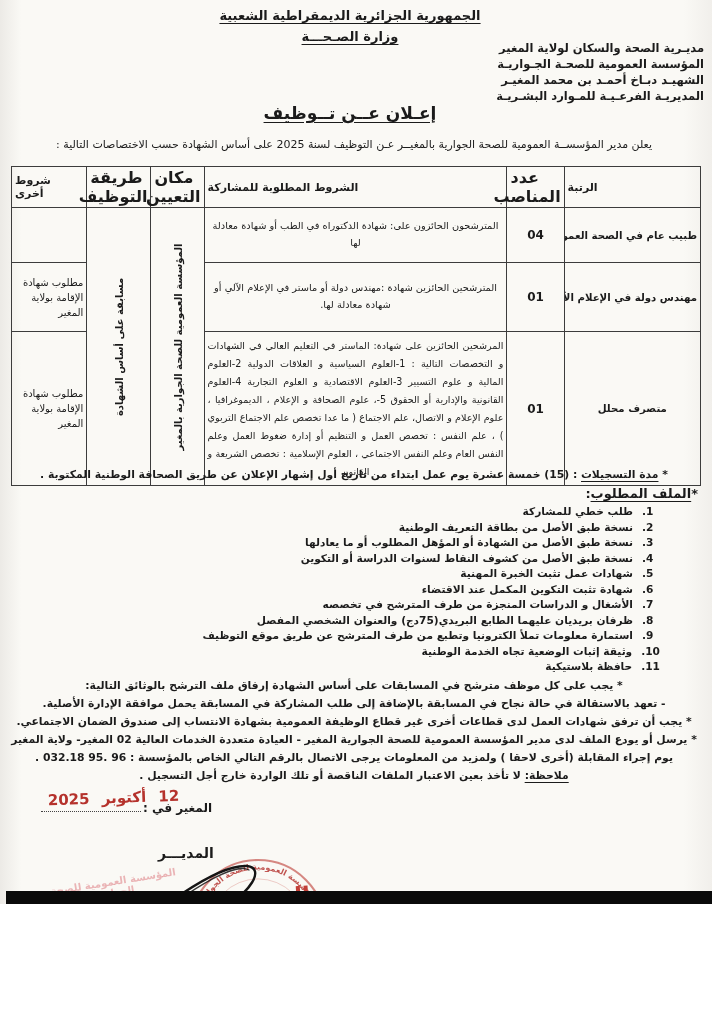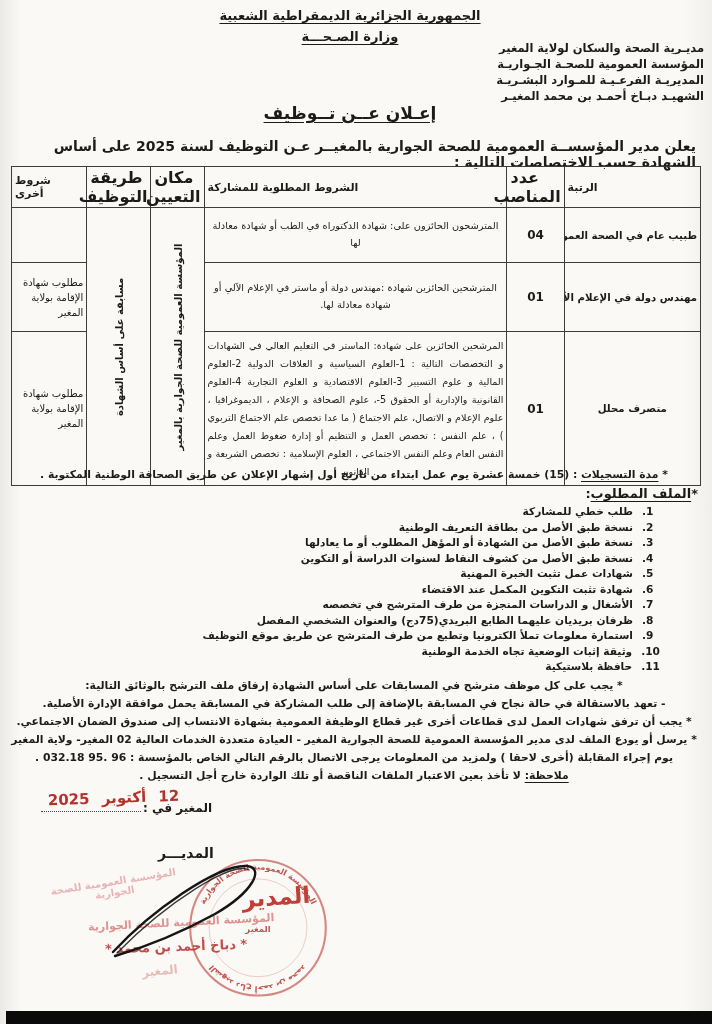--- a/index.html
+++ b/index.html
@@ -1,28 +1,28 @@
 <!DOCTYPE html>
 <html lang="ar" dir="rtl"><head>
 <meta charset="utf-8">
 <style>
   html,body{margin:0;padding:0;}
   .doc{
-    position:relative; width:712px; height:1024px; overflow:hidden;
+    position:relative; width:712px; height:904px; overflow:hidden;
     background:linear-gradient(90deg,#eceae6,#faf9f5 3%,#faf9f5 96%,#f1efeb);
     font-family:"DejaVu Sans",sans-serif; color:#1b1b1b; direction:rtl;
   }
   .u{text-decoration:underline; text-underline-offset:3px;}
   
   .hdr-center{position:absolute; top:8px; left:0; right:0; text-align:center; transform:translateX(-6px);}
   .hdr-center .republic{font-size:13px; font-weight:bold;}
   .hdr-center .ministry{font-size:13px; font-weight:bold; margin-top:6px; letter-spacing:1px;}
   .org{position:absolute; top:40px; right:8px; text-align:right; font-size:11.5px; font-weight:bold; line-height:16px;}
   .title{position:absolute; top:103px; left:0; right:0; text-align:center; font-size:17px; font-weight:bold; letter-spacing:1px; transform:translateX(-6px);}
-  .intro{position:absolute; top:138px; right:16px; left:12px; font-size:14px; font-weight:bold; text-align:right;}
+  .intro{position:absolute; top:138px; right:16px; left:12px; font-size:11px; font-weight:normal; text-align:center;}
   
   table.jobs{position:absolute; top:166px; right:11px; left:11px; width:690px; border-collapse:collapse; table-layout:fixed; direction:rtl;}
   table.jobs th, table.jobs td{border:1px solid #3c3c3c; padding:1px 3px; vertical-align:middle;}
   table.jobs{border:1.5px solid #333;}
   th{font-size:11px; font-weight:bold; text-align:left;}
   th.small{font-size:16px;}
   tr.thead th{height:26px;}
   tr.r1 td{height:52px;} tr.r2 td{height:66px;} tr.r3 td{height:151px;}
   td.rank{font-size:10.2px; font-weight:bold; text-align:center; white-space:nowrap; overflow:hidden;}
   td.cnt{font-size:12px; font-weight:bold; text-align:center;}
@@ -64,22 +64,22 @@
 <div class="doc">
 
   <div class="hdr-center">
     <div class="republic u">الجمهورية الجزائرية الديمقراطية الشعبية</div>
     <div class="ministry u">وزارة الصـحـــة</div>
   </div>
 
   <div class="org">
     <div>مديـرية الصحة والسكان لولاية المغير</div>
     <div>المؤسسة العمومية للصحـة الجـواريـة</div>
+    <div>الشهيـد دبـاخ أحمـد بن محمد المغيـر</div>
     <div>المديريـة الفرعـيـة للمـوارد البشـريـة</div>
-    <div>الشهيـد دبـاخ أحمـد بن محمد المغيـر</div>
   </div>
 
   <div class="title u">إعـلان عــن تــوظيف</div>
   <div class="intro">يعلن مدير المؤسســة العمومية للصحة الجوارية بالمغيــر عـن التوظيف لسنة 2025 على أساس الشهادة حسب الاختصاصات التالية :</div>
 
   <table class="jobs">
     <colgroup>
       <col style="width:136px">
         <col style="width:57px">
         <col style="width:302px">

